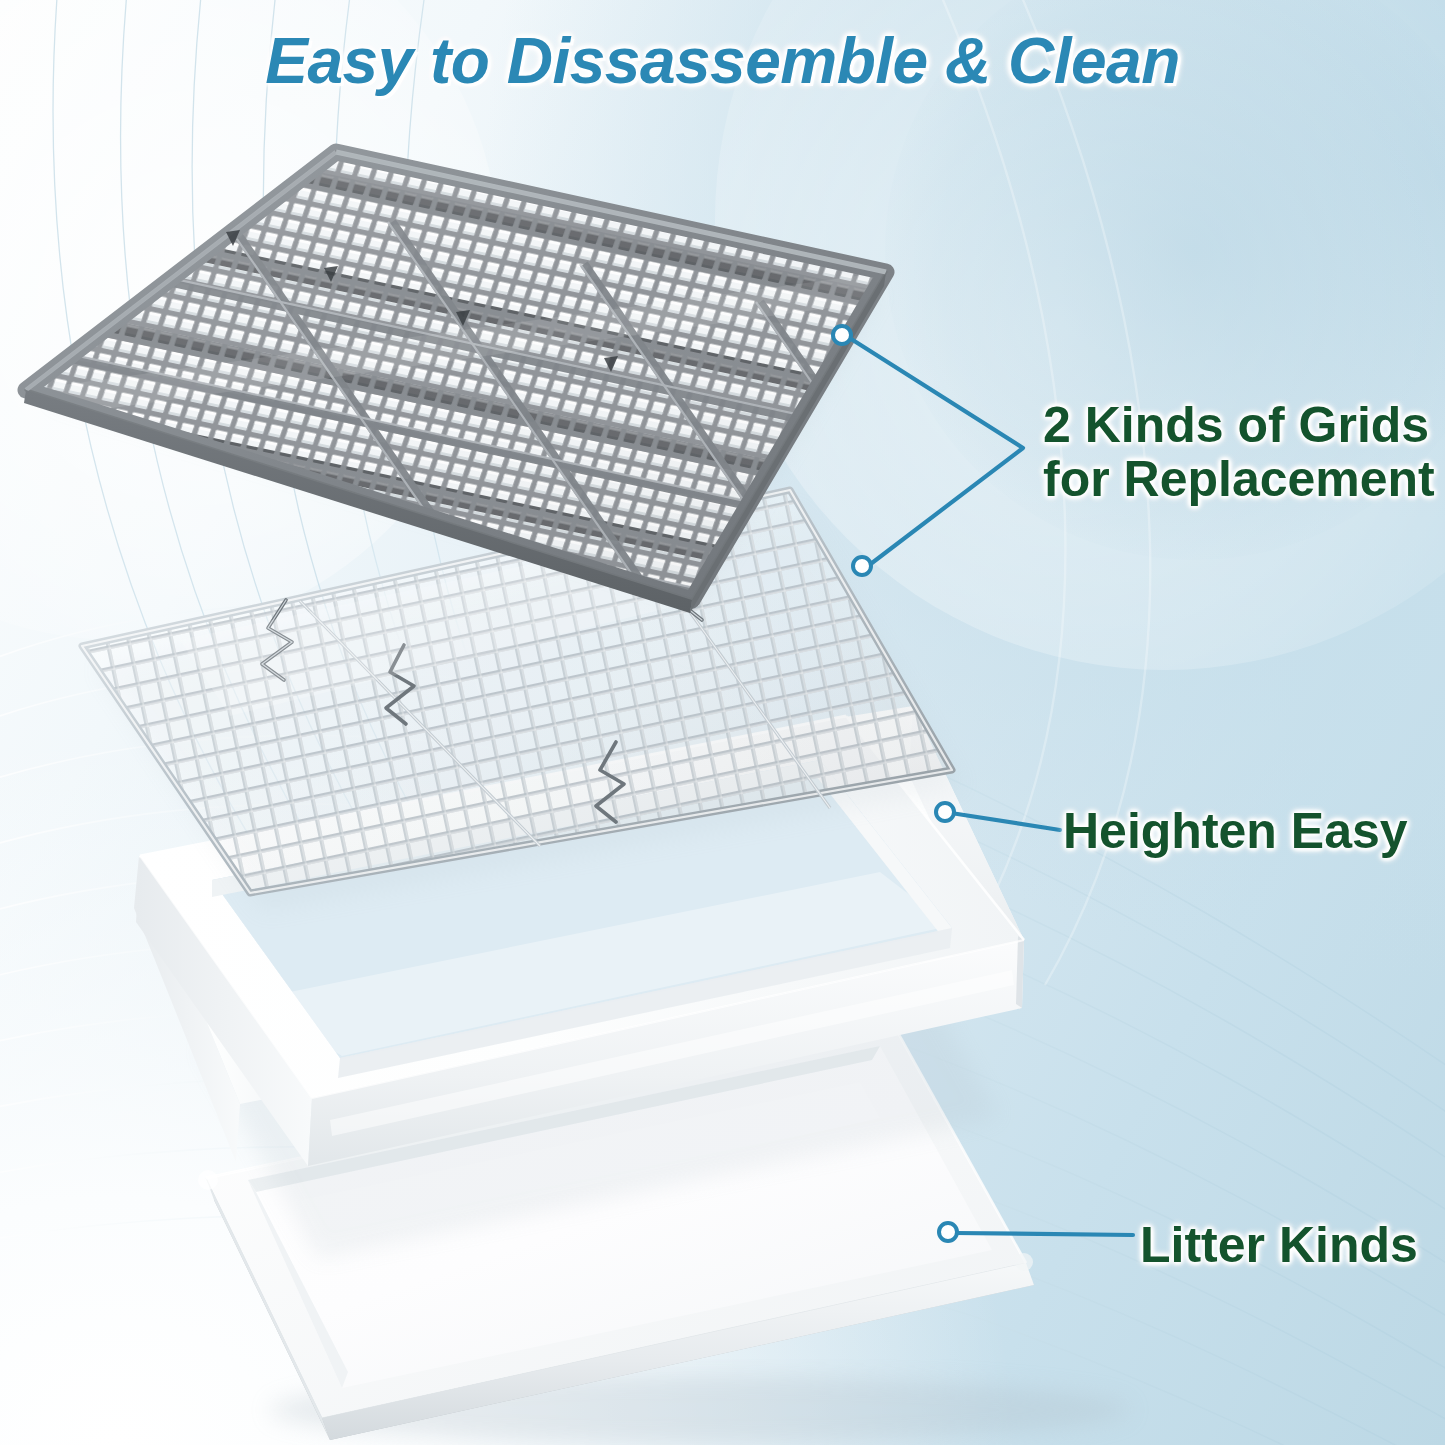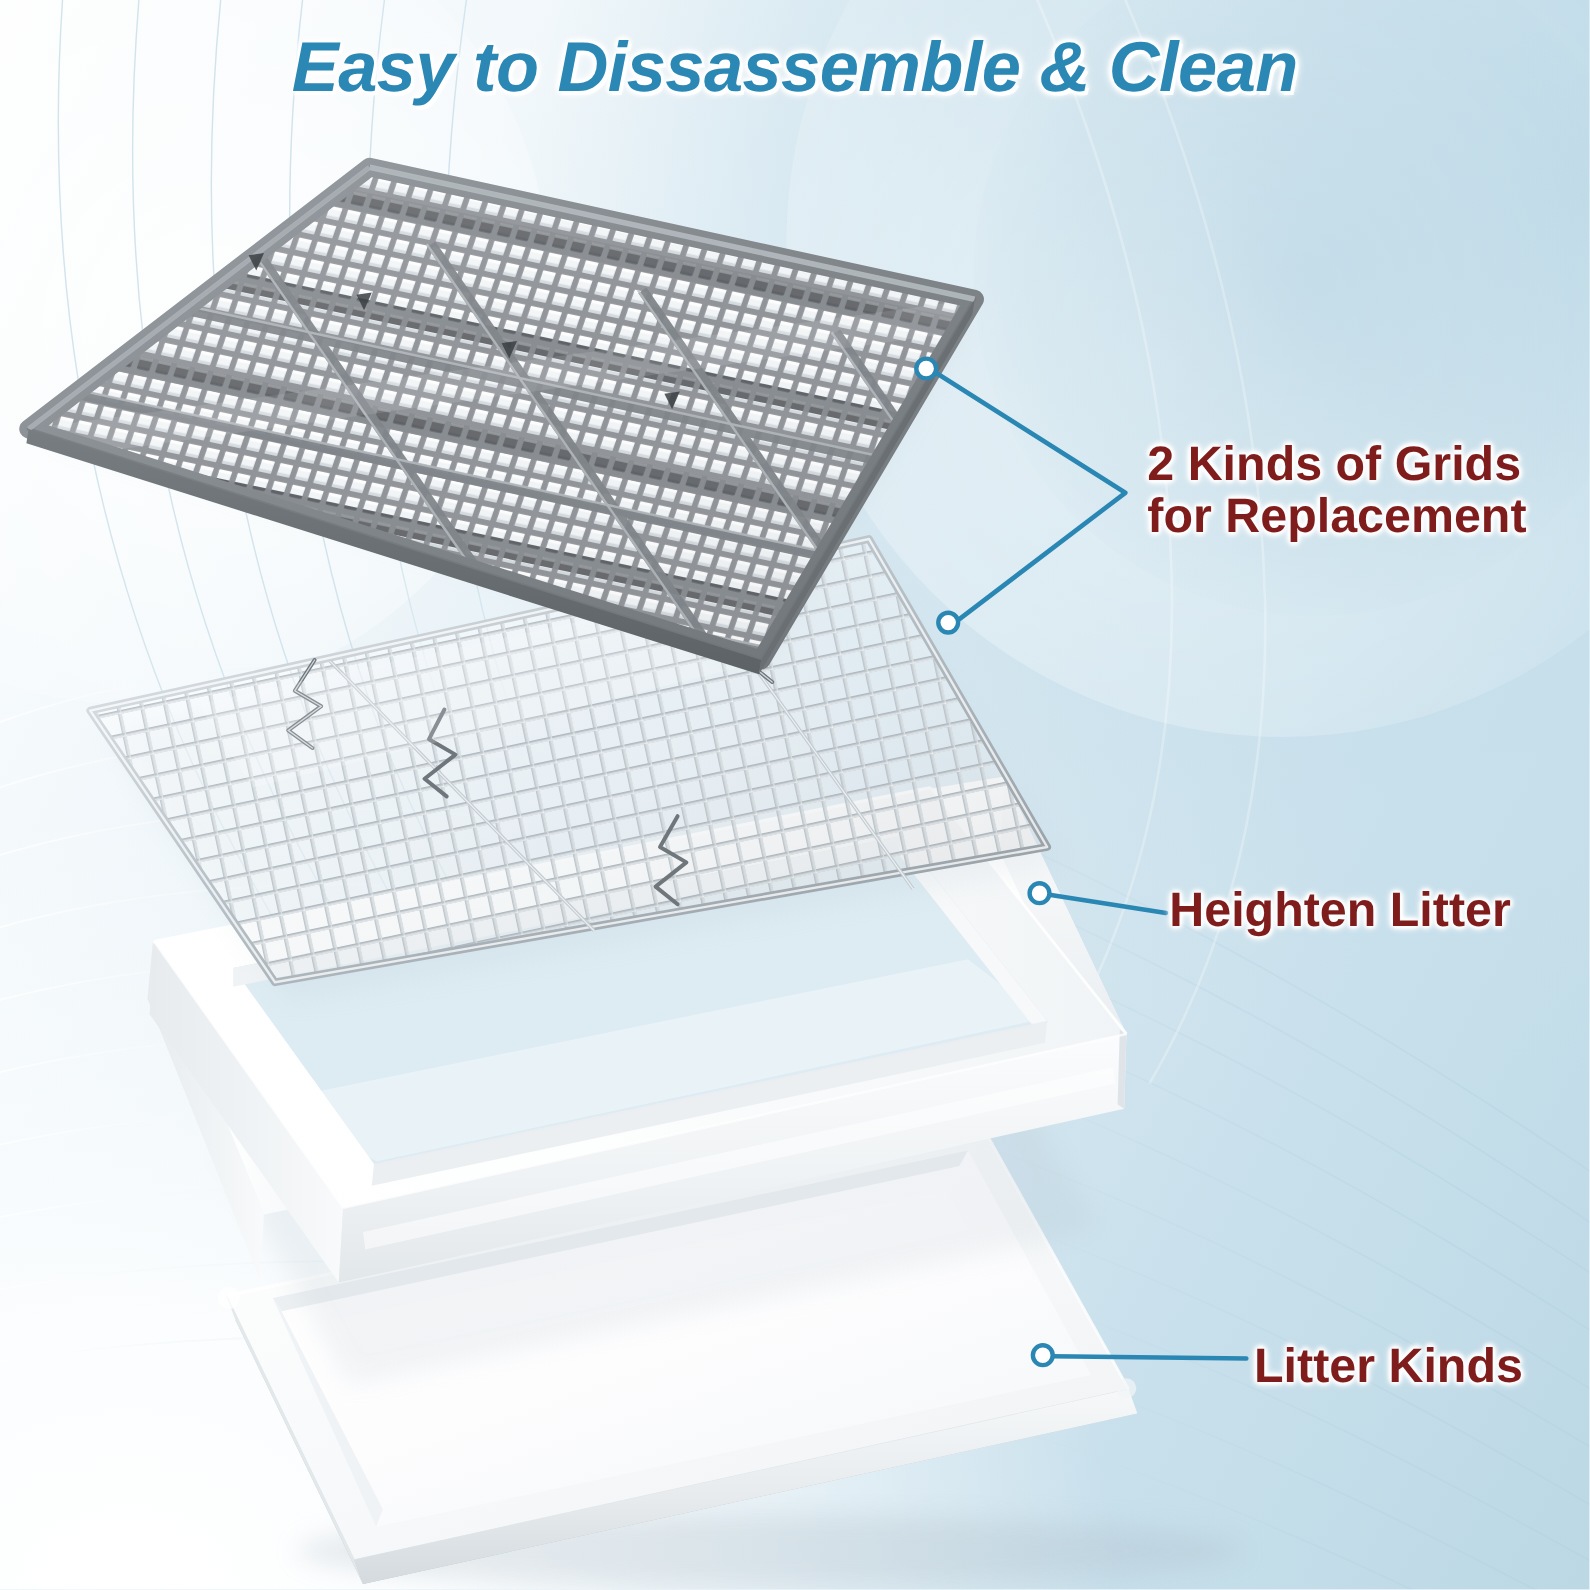--- a/index.html
+++ b/index.html
@@ -35,22 +35,22 @@
     font-size:64px;font-weight:bold;font-style:italic;letter-spacing:-.5px;
     color:#2b88b5;
     text-shadow:
       0 0 10px #ffffff, 0 0 10px #ffffff, 0 0 6px #ffffff,
       2px 0 5px #fff, -2px 0 5px #fff, 0 2px 5px #fff, 0 -2px 5px #fff,
       3px 3px 0 rgba(255,255,255,.95);
     white-space:nowrap;
   }
   .callout{
     position:absolute;
-    font-size:44px;font-weight:bold;line-height:1.08;
-    color:#7f1d1d;
+    font-size:50px;font-weight:bold;line-height:1.08;
+    color:#14532d;
     text-shadow:
       0 0 9px #ffffff, 0 0 9px #ffffff, 0 0 5px #ffffff,
       2px 0 4px #fff, -2px 0 4px #fff, 0 2px 4px #fff, 0 -2px 4px #fff;
     white-space:pre-line;
   }
   #lbl-grids{left:1043px;top:398px;}
   #lbl-fence{left:1063px;top:804px;}
   #lbl-tray {left:1140px;top:1218px;}
 </style>
 </head>
@@ -389,17 +389,17 @@
       <circle cx="945" cy="812" r="9"></circle>
       <circle cx="948" cy="1232" r="9"></circle>
     </g>
   </svg>
 
   <div class="ttl">Easy to Dissassemble &amp; Clean</div>
 
   <div class="callout" id="lbl-grids">2 Kinds of Grids
 for Replacement</div>
 
-  <div class="callout" id="lbl-fence">Heighten Litter</div>
+  <div class="callout" id="lbl-fence">Heighten Easy</div>
 
   <div class="callout" id="lbl-tray">Litter Kinds</div>
 
 </div>
 
 </body></html>

